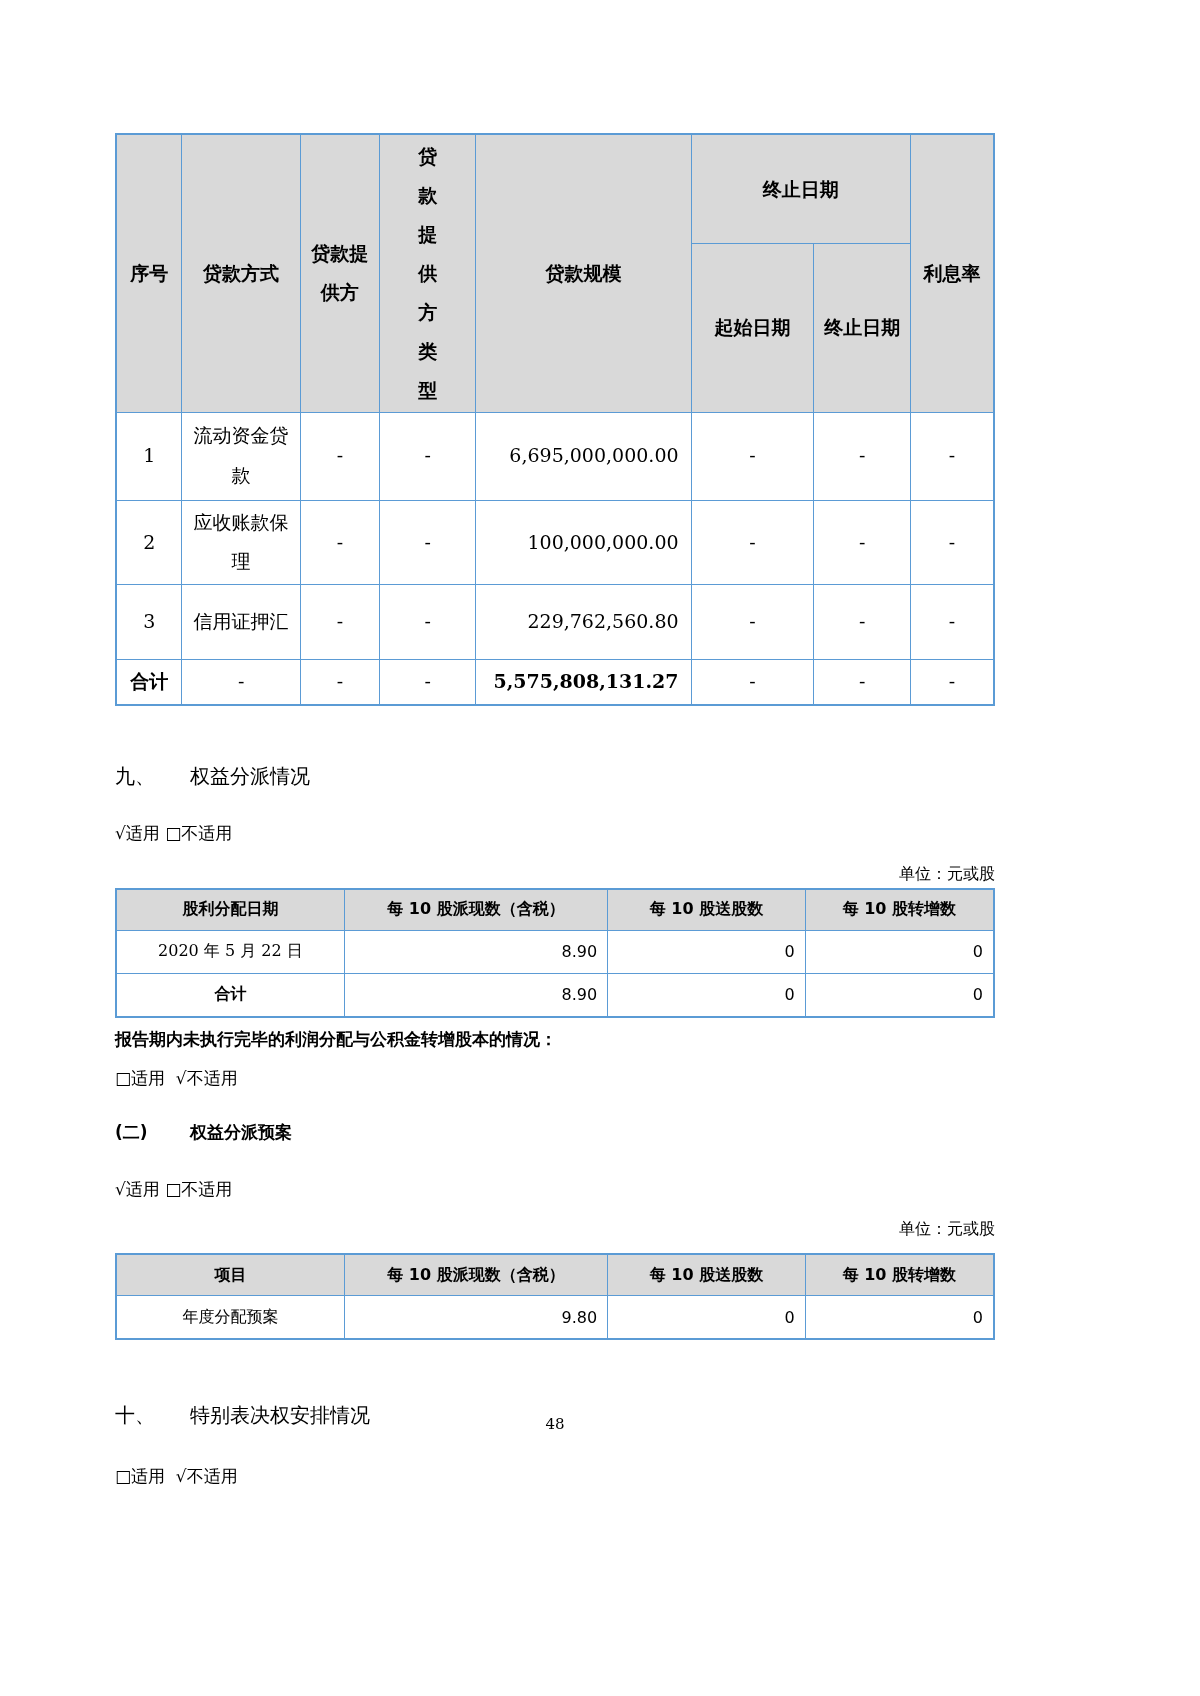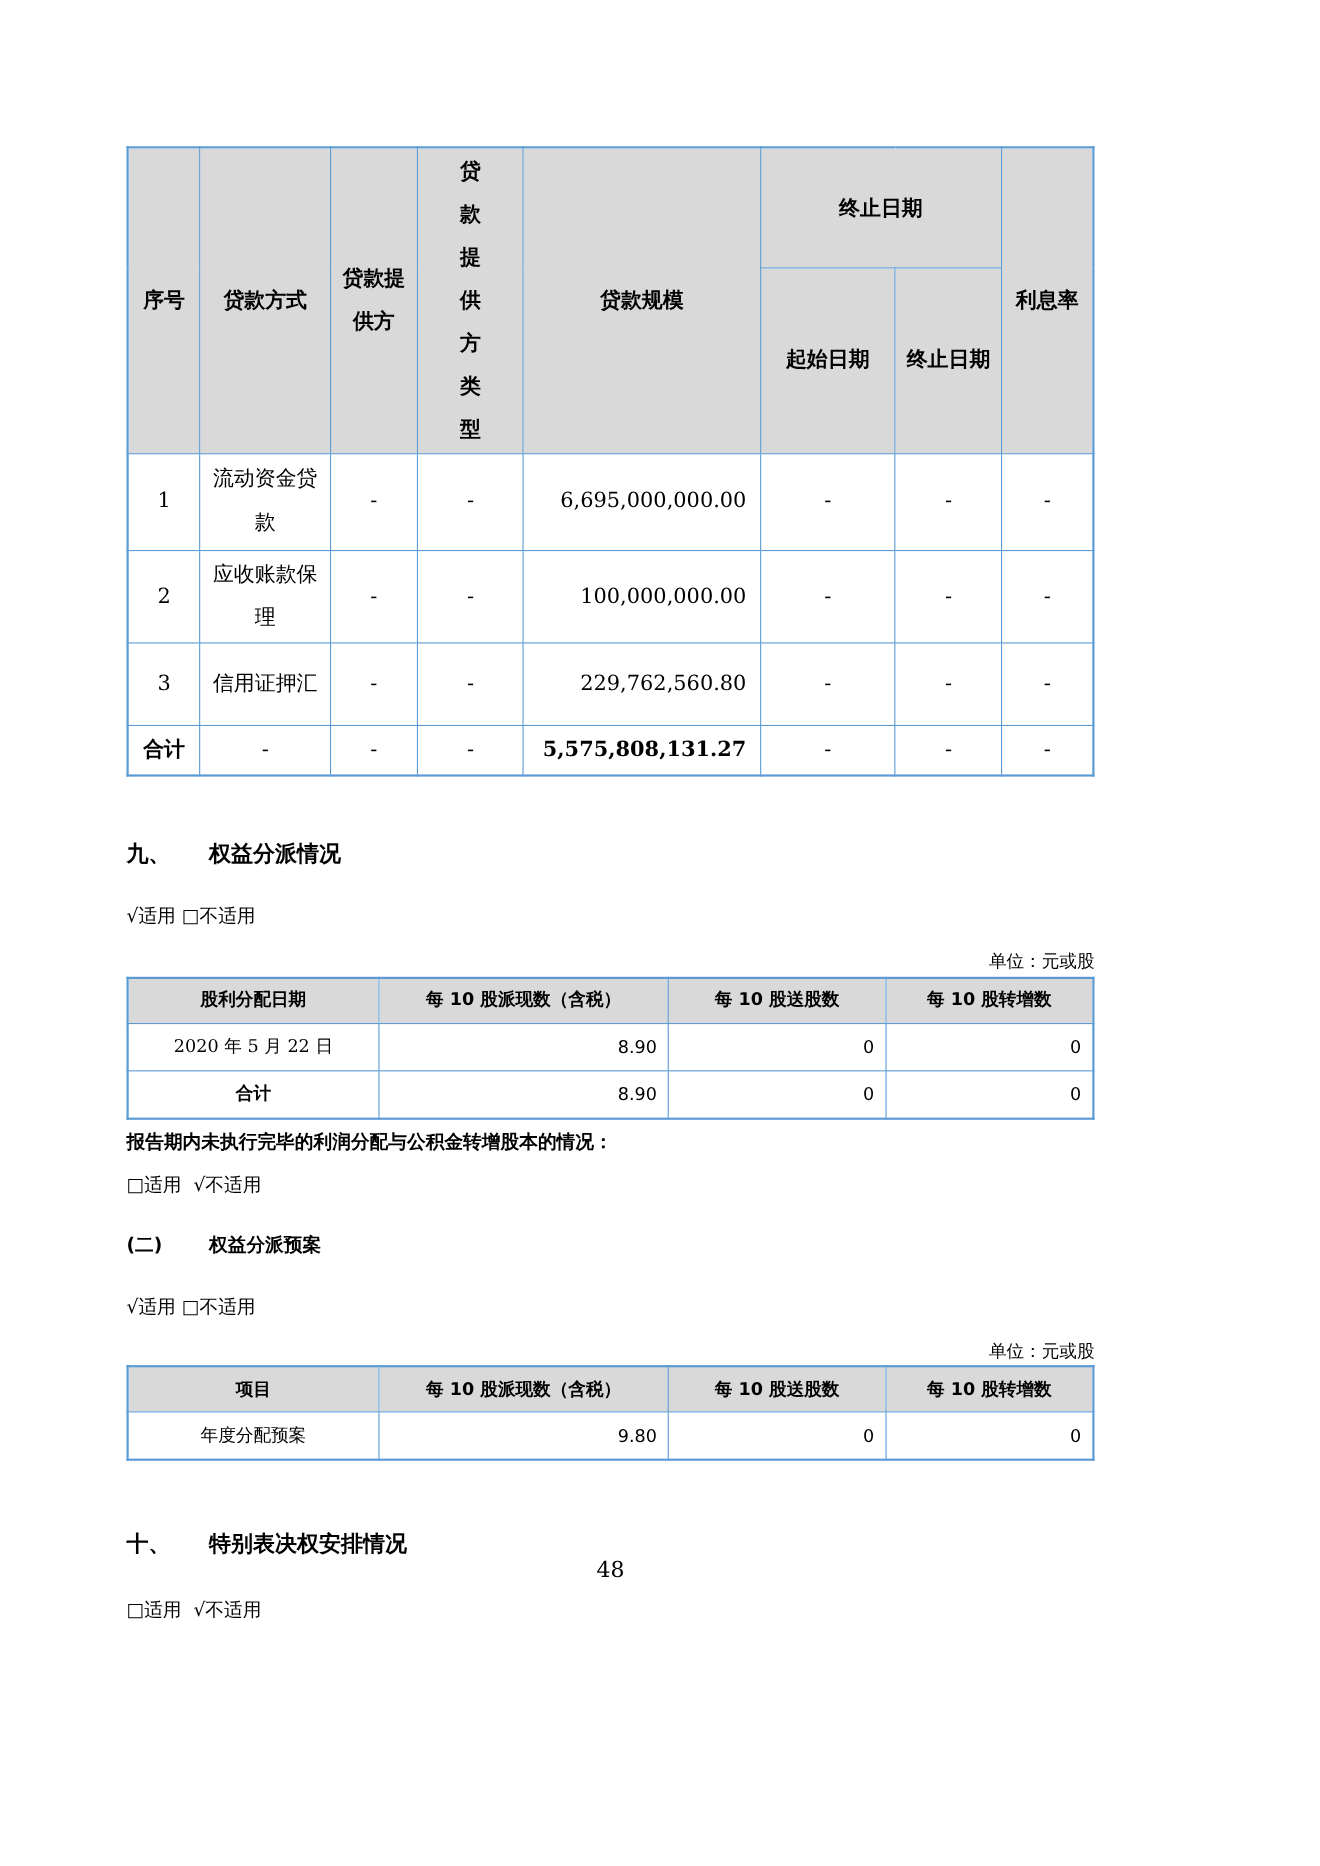--- a/index.html
+++ b/index.html
@@ -25,31 +25,31 @@
   .loan-table tr.rt td.b{font-weight:bold;}
   
   .div-table{font-size:16px;}
   .div-table thead th{font-size:16px;height:36px;padding:2px 4px;}
   .div-table td{height:38px;padding:2px 10px;text-align:center;}
   .div-table td.num{text-align:right;
       font-family:"DejaVu Sans","Liberation Sans",sans-serif;}
   .div-table tr.total td.lbl{font-weight:bold;}
   
   .h-major{font-family:"DejaVu Sans","Liberation Sans",sans-serif;
-      font-weight:bold;font-size:20px;line-height:1.3;}
+      font-weight:normal;font-size:20px;line-height:1.3;}
   .h-minor{font-family:"DejaVu Sans","Liberation Sans",sans-serif;
       font-weight:bold;font-size:17px;line-height:1.4;}
   .h-num{display:inline-block;min-width:75px;}
   .apply-line{font-size:17px;line-height:1.4;white-space:pre-wrap;}
   .unit-note{font-size:16px;text-align:right;line-height:1.35;}
   .bold-note{font-family:"DejaVu Sans","Liberation Sans",sans-serif;
       font-weight:bold;font-size:17px;line-height:1.4;}
   .mt{margin:0;}
   .page-num{position:absolute;top:1415px;left:115px;width:880px;
-      text-align:center;font-size:20px;}
+      text-align:center;font-size:15px;}
 </style>
 </head>
 <body>
 
 <div class="content">
 
   <table class="loan-table">
     <colgroup>
       <col style="width:7.5%">
         <col style="width:13.5%">
@@ -164,21 +164,21 @@
   <div class="apply-line mt" style="margin-top:16px;">□适用  √不适用</div>
 
   <div class="h-minor mt" style="margin-top:30px;">
     <span class="h-num">(二)</span><span>权益分派预案</span>
   </div>
 
   <div class="apply-line mt" style="margin-top:33px;">√适用 □不适用</div>
 
   <div class="unit-note mt" style="margin-top:16px;">单位：元或股</div>
 
-  <table class="div-table" style="margin-top:2px;">
+  <table class="div-table" style="margin-top:14px;">
     <colgroup>
       <col style="width:26%">
         <col style="width:30%">
         <col style="width:22.5%">
         <col style="width:21.5%">
     </colgroup>
     <thead>
       <tr>
         <th>项目</th>
         <th>每 10 股派现数（含税）</th>

